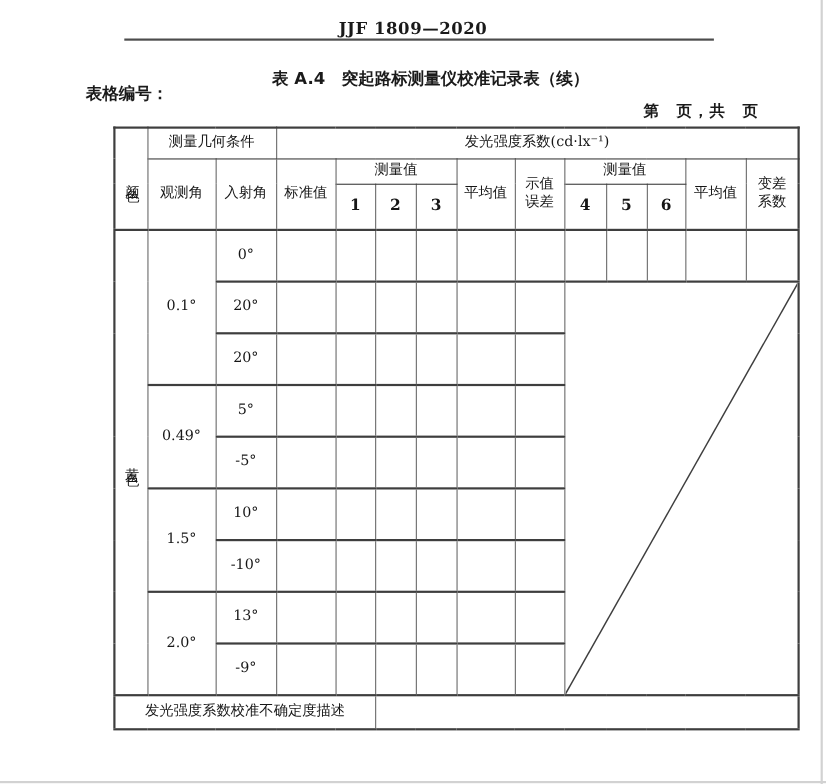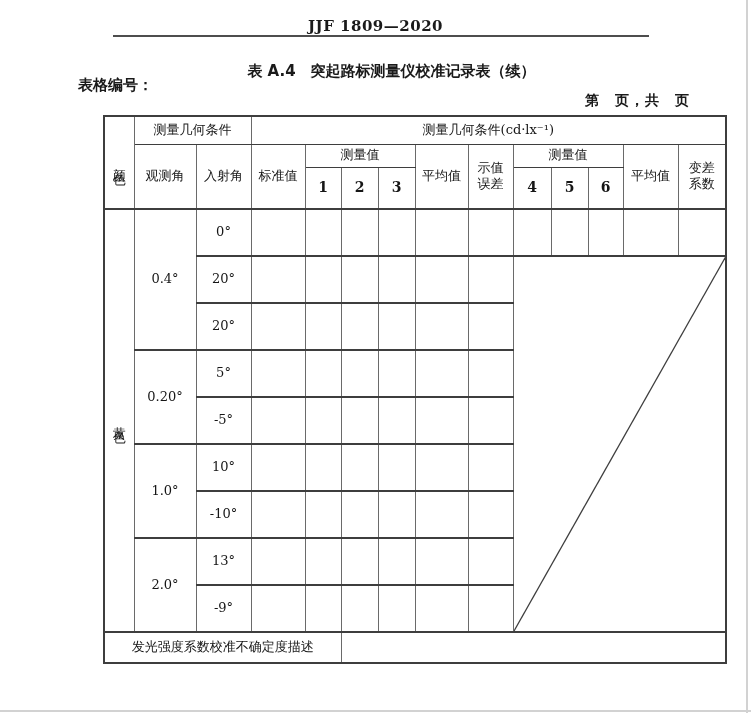--- a/index.html
+++ b/index.html
@@ -81,21 +81,21 @@
       <col style="width:38px">
         <col style="width:37px">
         <col style="width:35px">
       <col style="width:55px">
         <col style="width:48px">
     </colgroup>
     <thead>
       <tr class="hr1">
         <th rowspan="3"><span class="vtext">颜色</span></th>
         <th colspan="2">测量几何条件</th>
-        <th colspan="11">测量几何条件(cd·lx⁻¹)</th>
+        <th colspan="11">发光强度系数(cd·lx⁻¹)</th>
       </tr>
       <tr class="hr2">
         <th rowspan="2">观测角</th>
         <th rowspan="2">入射角</th>
         <th rowspan="2">标准值</th>
         <th colspan="3">测量值</th>
         <th rowspan="2">平均值</th>
         <th rowspan="2" class="two-line">示值
 误差</th>
         <th colspan="3">测量值</th>
@@ -108,21 +108,21 @@
         <th>2</th>
         <th>3</th>
         <th>4</th>
         <th>5</th>
         <th>6</th>
       </tr>
     </thead>
     <tbody>
       <tr class="dr">
         <td rowspan="9"><span class="vtext">黄色</span></td>
-        <td rowspan="3" class="num">0.4°</td>
+        <td rowspan="3" class="num">0.1°</td>
         <td class="num">0°</td>
         <td></td>
           <td></td>
         <td></td>
           <td></td>
         <td></td>
           <td></td>
         <td></td>
           <td></td>
         <td></td>
@@ -146,40 +146,40 @@
       <tr class="dr">
         <td class="num">20°</td>
         <td></td>
           <td></td>
         <td></td>
           <td></td>
         <td></td>
           <td></td>
       </tr>
       <tr class="dr">
-        <td rowspan="2" class="num">0.20°</td>
+        <td rowspan="2" class="num">0.49°</td>
         <td class="num">5°</td>
         <td></td>
           <td></td>
         <td></td>
           <td></td>
         <td></td>
           <td></td>
       </tr>
       <tr class="dr">
         <td class="num">-5°</td>
         <td></td>
           <td></td>
         <td></td>
           <td></td>
         <td></td>
           <td></td>
       </tr>
       <tr class="dr">
-        <td rowspan="2" class="num">1.0°</td>
+        <td rowspan="2" class="num">1.5°</td>
         <td class="num">10°</td>
         <td></td>
           <td></td>
         <td></td>
           <td></td>
         <td></td>
           <td></td>
       </tr>
       <tr class="dr">
         <td class="num">-10°</td>

